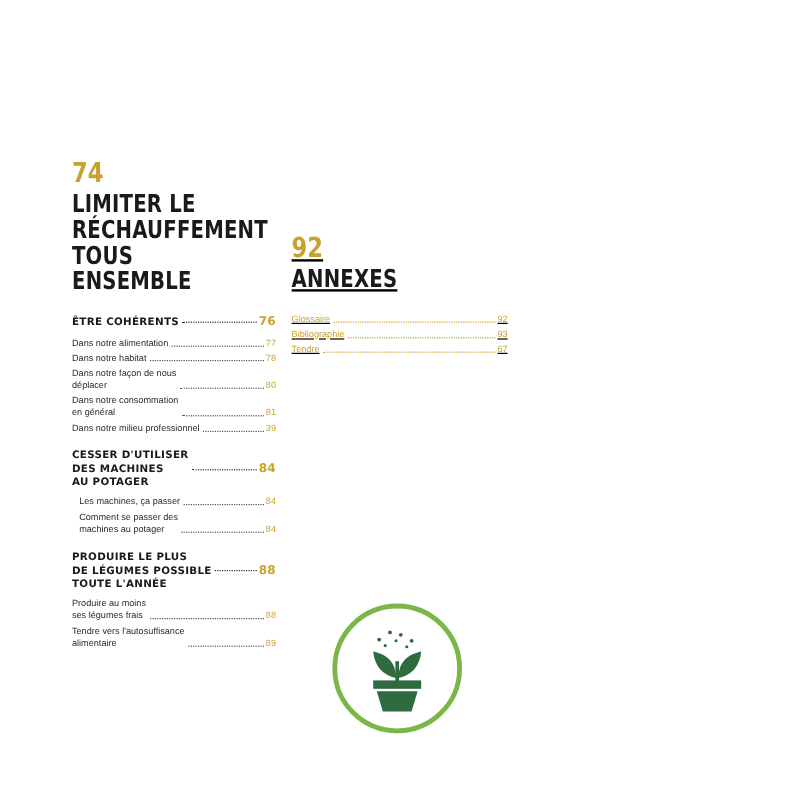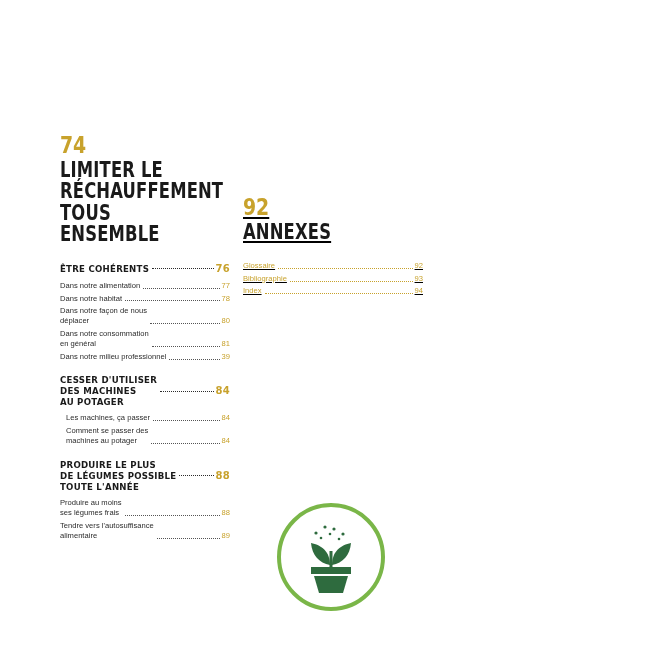--- a/index.html
+++ b/index.html
@@ -232,23 +232,23 @@
         <span class="lbl">Glossaire</span>
         <span class="dots"></span>
         <span class="pg">92</span>
       </div>
       <div class="entry">
         <span class="lbl">Bibliographie</span>
         <span class="dots"></span>
         <span class="pg">93</span>
       </div>
       <div class="entry">
-        <span class="lbl">Index</span>
+        <span class="lbl">Tendre</span>
         <span class="dots"></span>
-        <span class="pg">94</span>
+        <span class="pg">67</span>
       </div>
     </div>
   </div>
 
   <div class="badge">
     <svg width="100" height="100" viewBox="0 0 100 100">
 
       <g fill="#2e6b3e">
         <circle cx="35" cy="26" r="1.6"></circle>
         <circle cx="44" cy="20" r="1.6"></circle>

